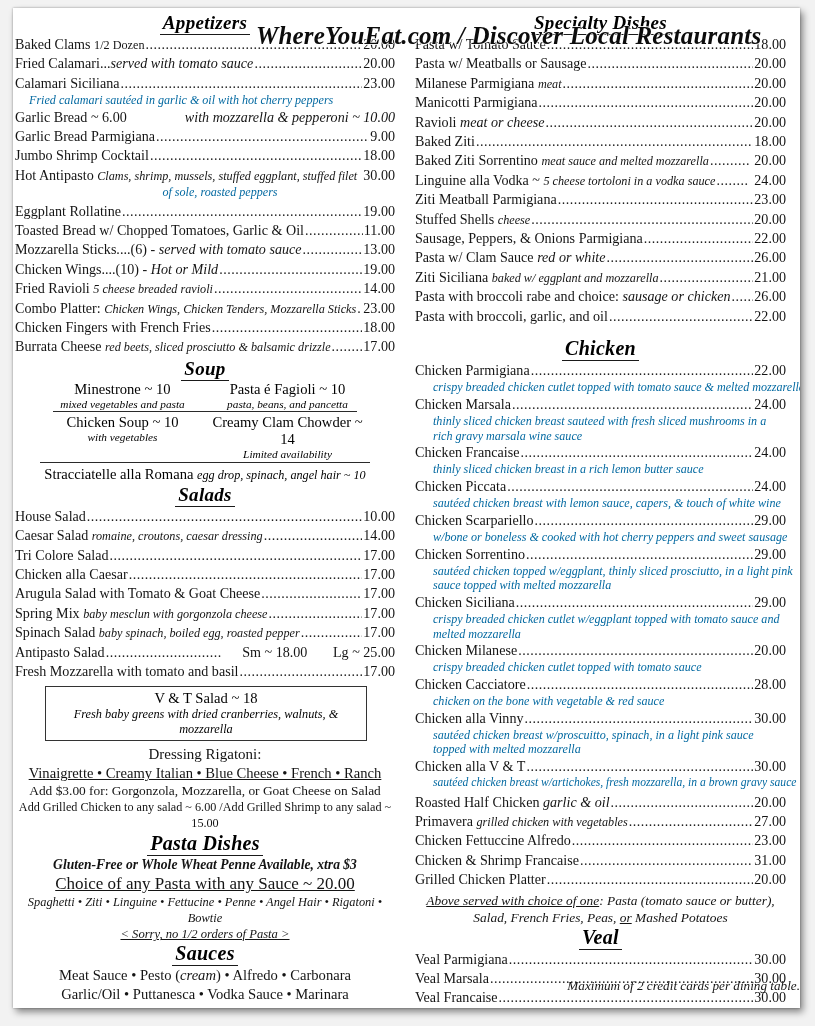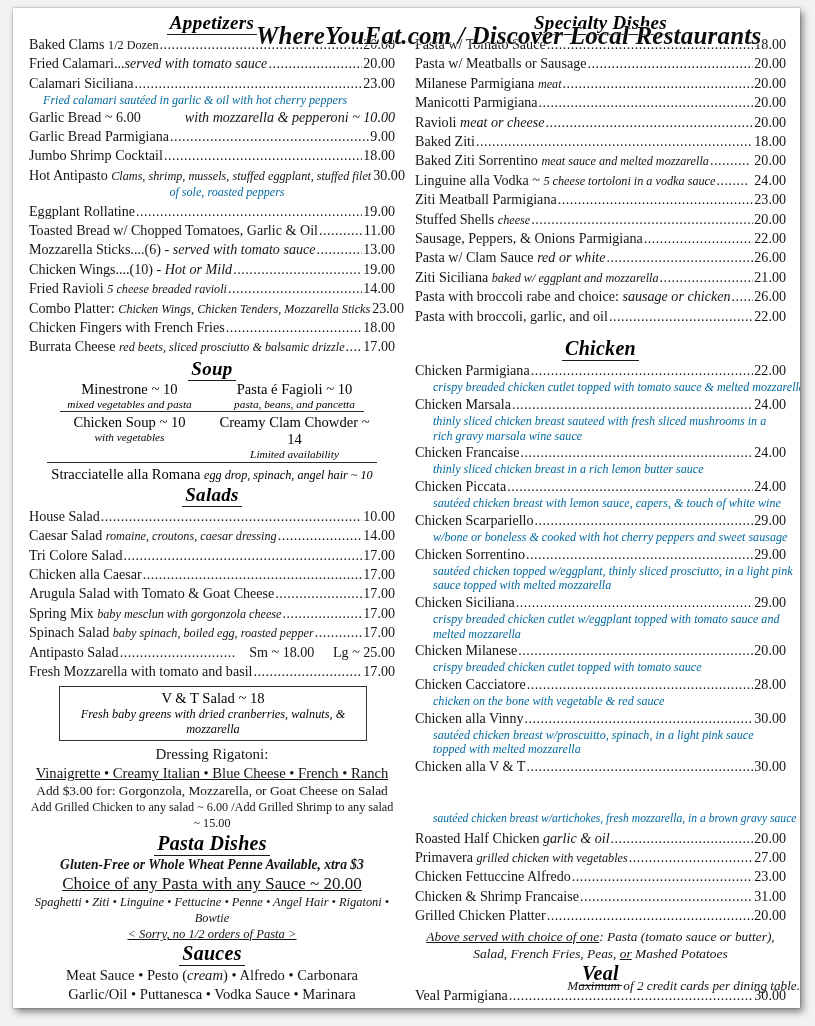--- a/index.html
+++ b/index.html
@@ -11,21 +11,21 @@
   }
   #page{
     position:absolute;left:13px;top:8px;
     width:787px;height:1000px;
     background:#ffffff;
     box-shadow:3px 4px 7px rgba(0,0,0,0.45), 0 0 2px rgba(0,0,0,0.35);
     overflow:hidden;
   }
   .cols{display:flex;width:100%;height:972px;padding-top:4px;box-sizing:border-box;}
   .col{box-sizing:border-box;}
-  .col-left{width:392px;padding:0 10px 0 16px;}
+  .col-left{width:392px;padding:0 10px 0 2px;}
   .col-right{width:395px;padding:0 14px 0 10px;}
 
   
   .sect{
     text-align:center;
     font-style:italic;
     font-weight:bold;
     font-size:19px;
     letter-spacing:.3px;
     margin:1px 0 2px;
@@ -445,21 +445,21 @@
             <span class="dots">.............................................................................</span>
             <span class="pr">30.00</span>
           </div>
         <div class="desc">sautéed chicken breast w/proscuitto, spinach, in a light pink sauce</div>
         <div class="desc">topped with melted mozzarella</div>
         <div class="row">
             <span class="nm">Chicken alla V &amp; T</span>
             <span class="dots">.............................................................................</span>
             <span class="pr">30.00</span>
           </div>
-        <div class="desc" style="font-size:11.6px;margin-top:36px;">sautéed chicken breast w/artichokes, fresh mozzarella, in a brown gravy sauce</div>
+        <div class="desc" style="font-size:11.6px;">sautéed chicken breast w/artichokes, fresh mozzarella, in a brown gravy sauce</div>
         <div class="row mt2">
             <span class="nm"><span>Roasted Half Chicken </span><span class="it">garlic &amp; oil</span></span>
             <span class="dots">.............................................................................</span>
             <span class="pr">20.00</span>
           </div>
         <div class="row">
             <span class="nm"><span>Primavera </span><span class="smi">grilled chicken with vegetables</span></span>
             <span class="dots">.............................................................................</span>
             <span class="pr">27.00</span>
           </div>

